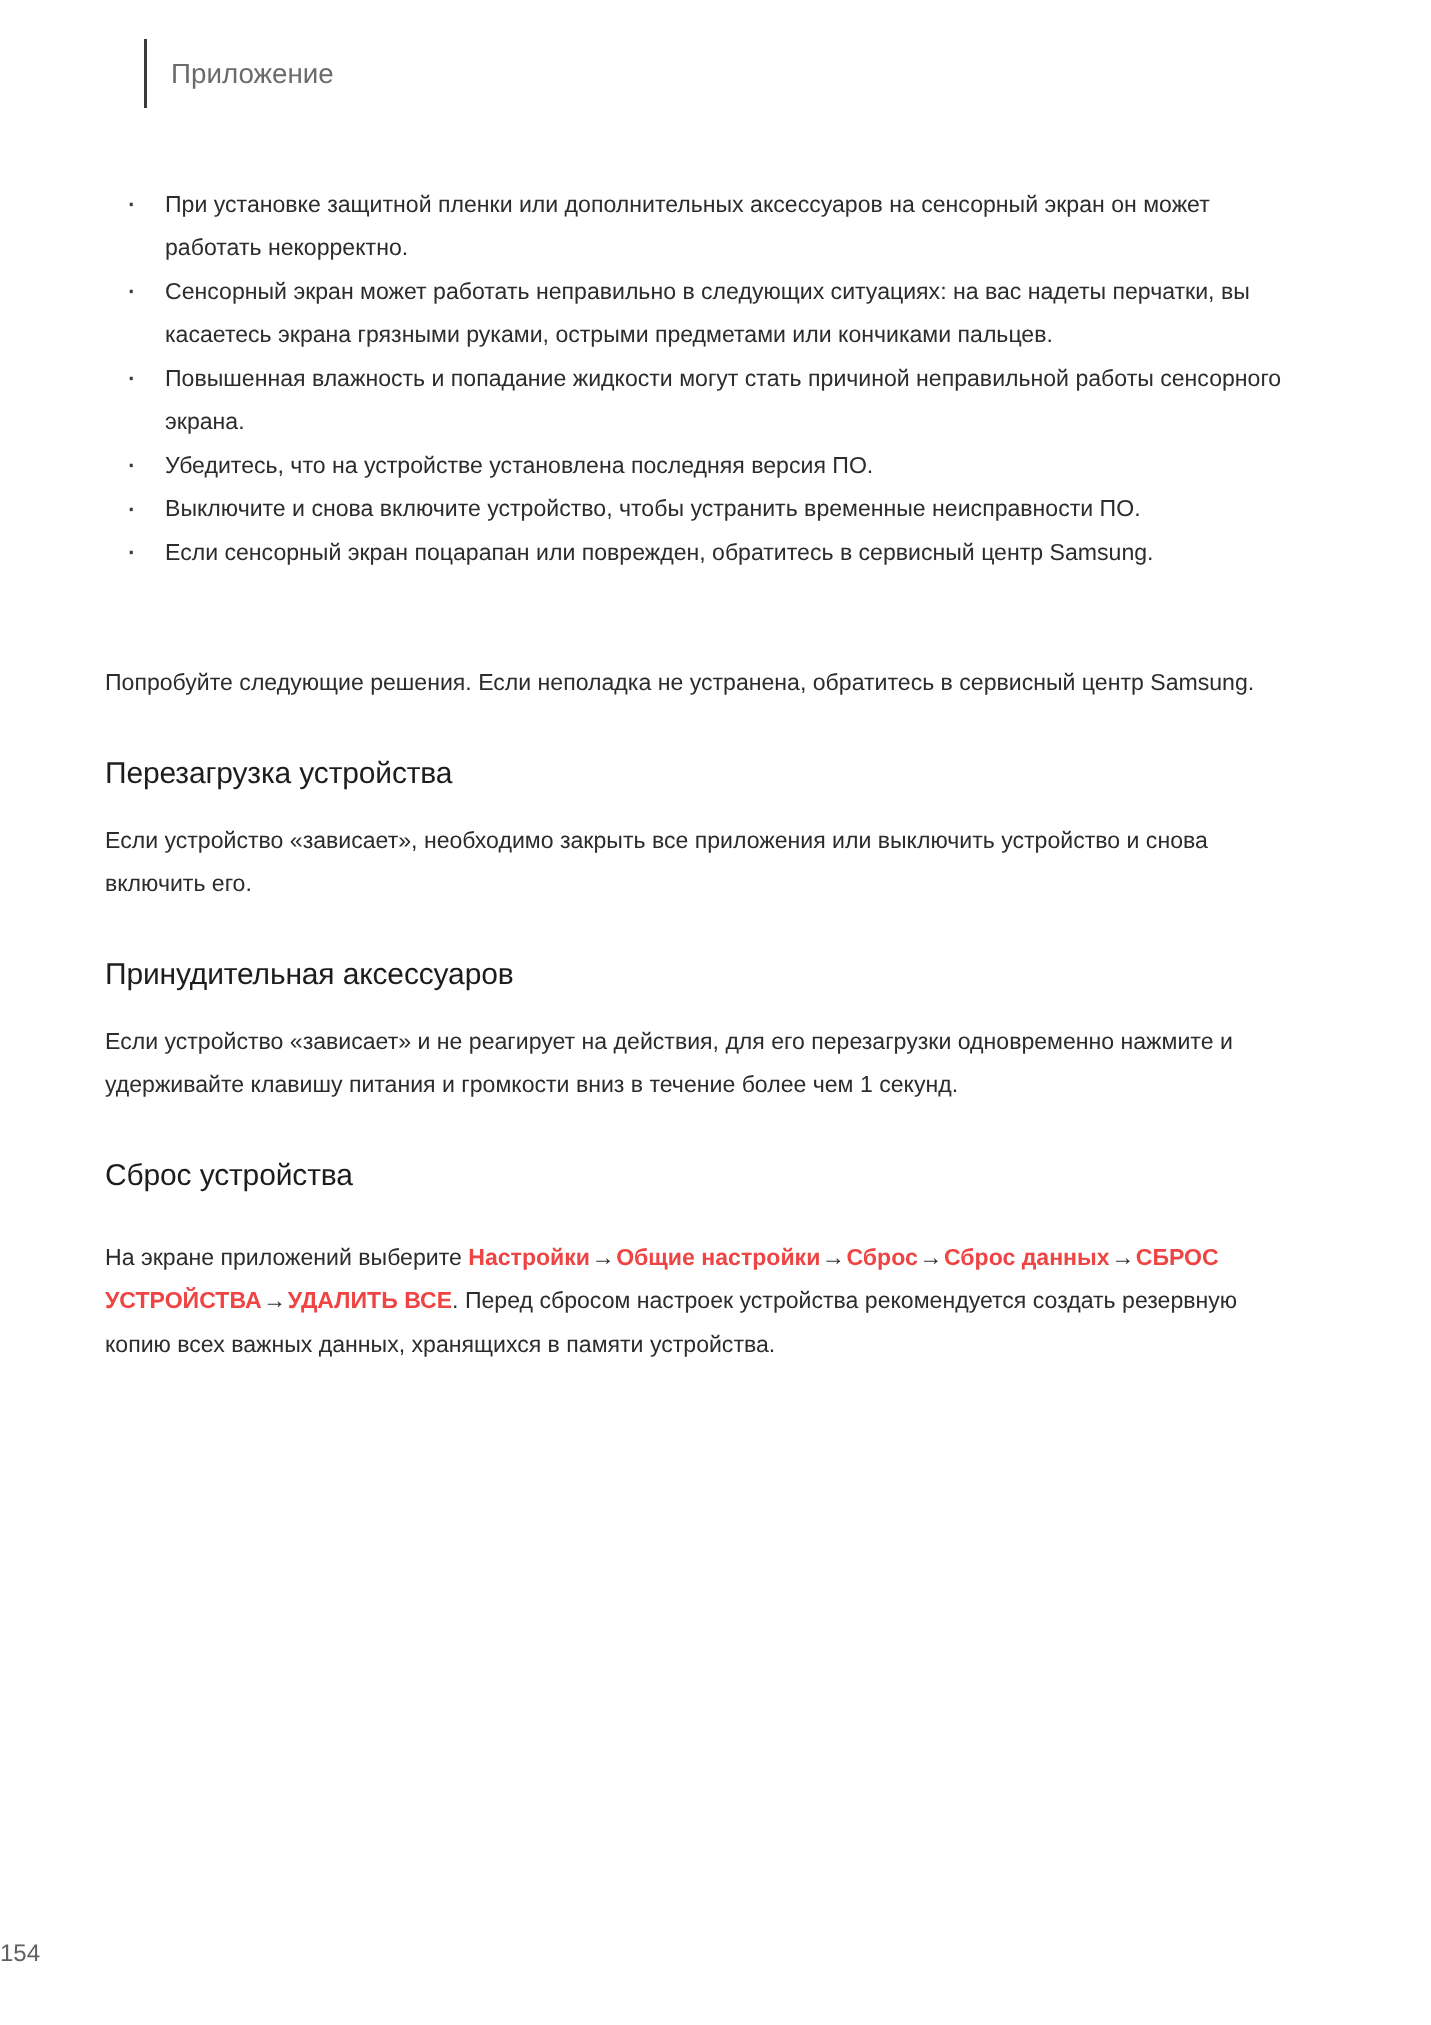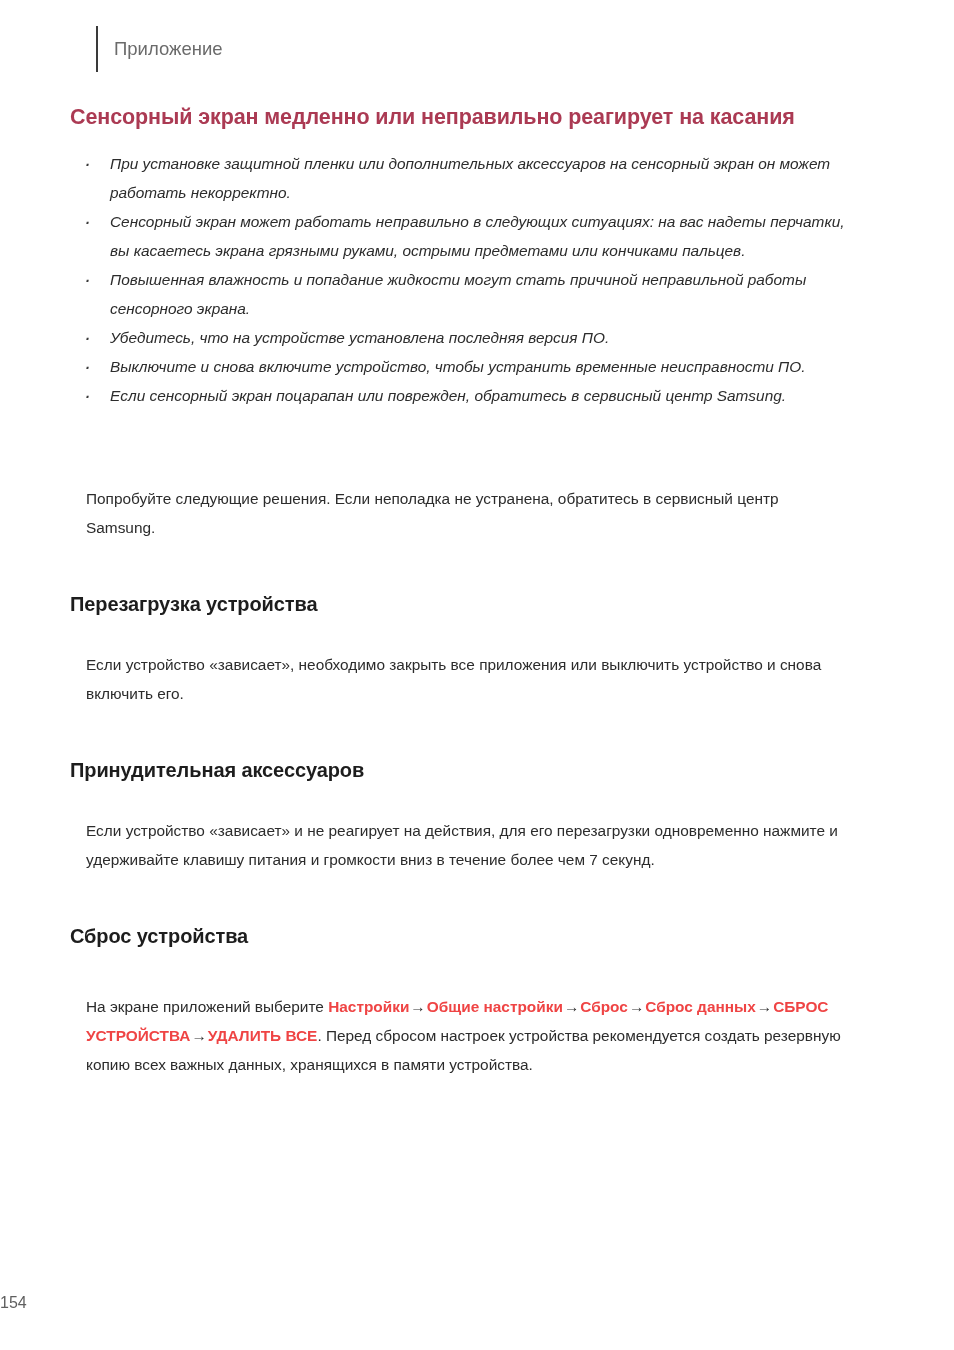--- a/index.html
+++ b/index.html
@@ -61,46 +61,45 @@
     line-height: 1.25;
     font-weight: 700;
     color: #ab3a53;
     letter-spacing: -0.1px;
   }
 
   h2.sub-title {
     margin: 0;
     font-size: 20px;
     line-height: 1.25;
-    font-weight: 700;
+    font-weight: 400;
     color: #1d1d1d;
     letter-spacing: -0.1px;
   }
 
   p.body-text {
-    margin: 16px;
+    margin: 0;
     font-size: 15.4px;
     line-height: 29px;
     color: #2c2c2c;
     font-weight: 400;
   }
   p.body-text b {
     font-weight: 700;
     color: #ef4444;
   }
   .arrow {
     font-weight: 400;
     padding: 0 1px;
   }
 
   ul.bullet-list {
     margin: 0;
     padding: 0;
     list-style: none;
-    font-style: italic;
   }
   ul.bullet-list > li {
     position: relative;
     padding-left: 40px;
     font-size: 15.4px;
     line-height: 29px;
     color: #2c2c2c;
   }
   ul.bullet-list > li::before {
     content: "·";
@@ -135,21 +134,20 @@
 
 <div class="page">
 
   <div class="running-header">
     <div class="header-rule"></div>
     <div class="header-label">Приложение</div>
   </div>
 
   <div class="content">
 
-    <h1 class="section-title">Сенсорный экран медленно или неправильно реагирует на касания</h1>
 
     <div class="gap-after-h1"></div>
 
     <ul class="bullet-list">
       <li>При установке защитной пленки или дополнительных аксессуаров на сенсорный экран он может работать некорректно.</li>
       <li>Сенсорный экран может работать неправильно в следующих ситуациях: на вас надеты перчатки, вы касаетесь экрана грязными руками, острыми предметами или кончиками пальцев.</li>
       <li>Повышенная влажность и попадание жидкости могут стать причиной неправильной работы сенсорного экрана.</li>
       <li>Убедитесь, что на устройстве установлена последняя версия ПО.</li>
       <li>Выключите и снова включите устройство, чтобы устранить временные неисправности ПО.</li>
       <li>Если сенсорный экран поцарапан или поврежден, обратитесь в сервисный центр Samsung.</li>
@@ -165,21 +163,21 @@
     <div class="gap-before-h2"></div>
 
     <h2 class="sub-title">Перезагрузка устройства</h2>
     <div class="gap-after-h2"></div>
     <p class="body-text">Если устройство «зависает», необходимо закрыть все приложения или выключить устройство и снова включить его.</p>
 
     <div class="gap-before-h2"></div>
 
     <h2 class="sub-title">Принудительная аксессуаров</h2>
     <div class="gap-after-h2"></div>
-    <p class="body-text">Если устройство «зависает» и не реагирует на действия, для его перезагрузки одновременно нажмите и удерживайте клавишу питания и громкости вниз в течение более чем 7 секунд.</p>
+    <p class="body-text">Если устройство «зависает» и не реагирует на действия, для его перезагрузки одновременно нажмите и удерживайте клавишу питания и громкости вниз в течение более чем 1 секунд.</p>
 
     <div class="gap-before-h2"></div>
 
     <h2 class="sub-title">Сброс устройства</h2>
     <div class="gap-after-h2"></div>
 
     <div class="gap-para"></div>
 
     <p class="body-text">
       <span>На экране приложений выберите </span><b>Настройки</b><span class="arrow">→</span><b>Общие настройки</b><span class="arrow">→</span><b>Сброс</b><span class="arrow">→</span><b>Сброс данных</b><span class="arrow">→</span><b>СБРОС УСТРОЙСТВА</b><span class="arrow">→</span><b>УДАЛИТЬ ВСЕ</b><span>. Перед сбросом настроек устройства рекомендуется создать резервную копию всех важных данных, хранящихся в памяти устройства.</span>

